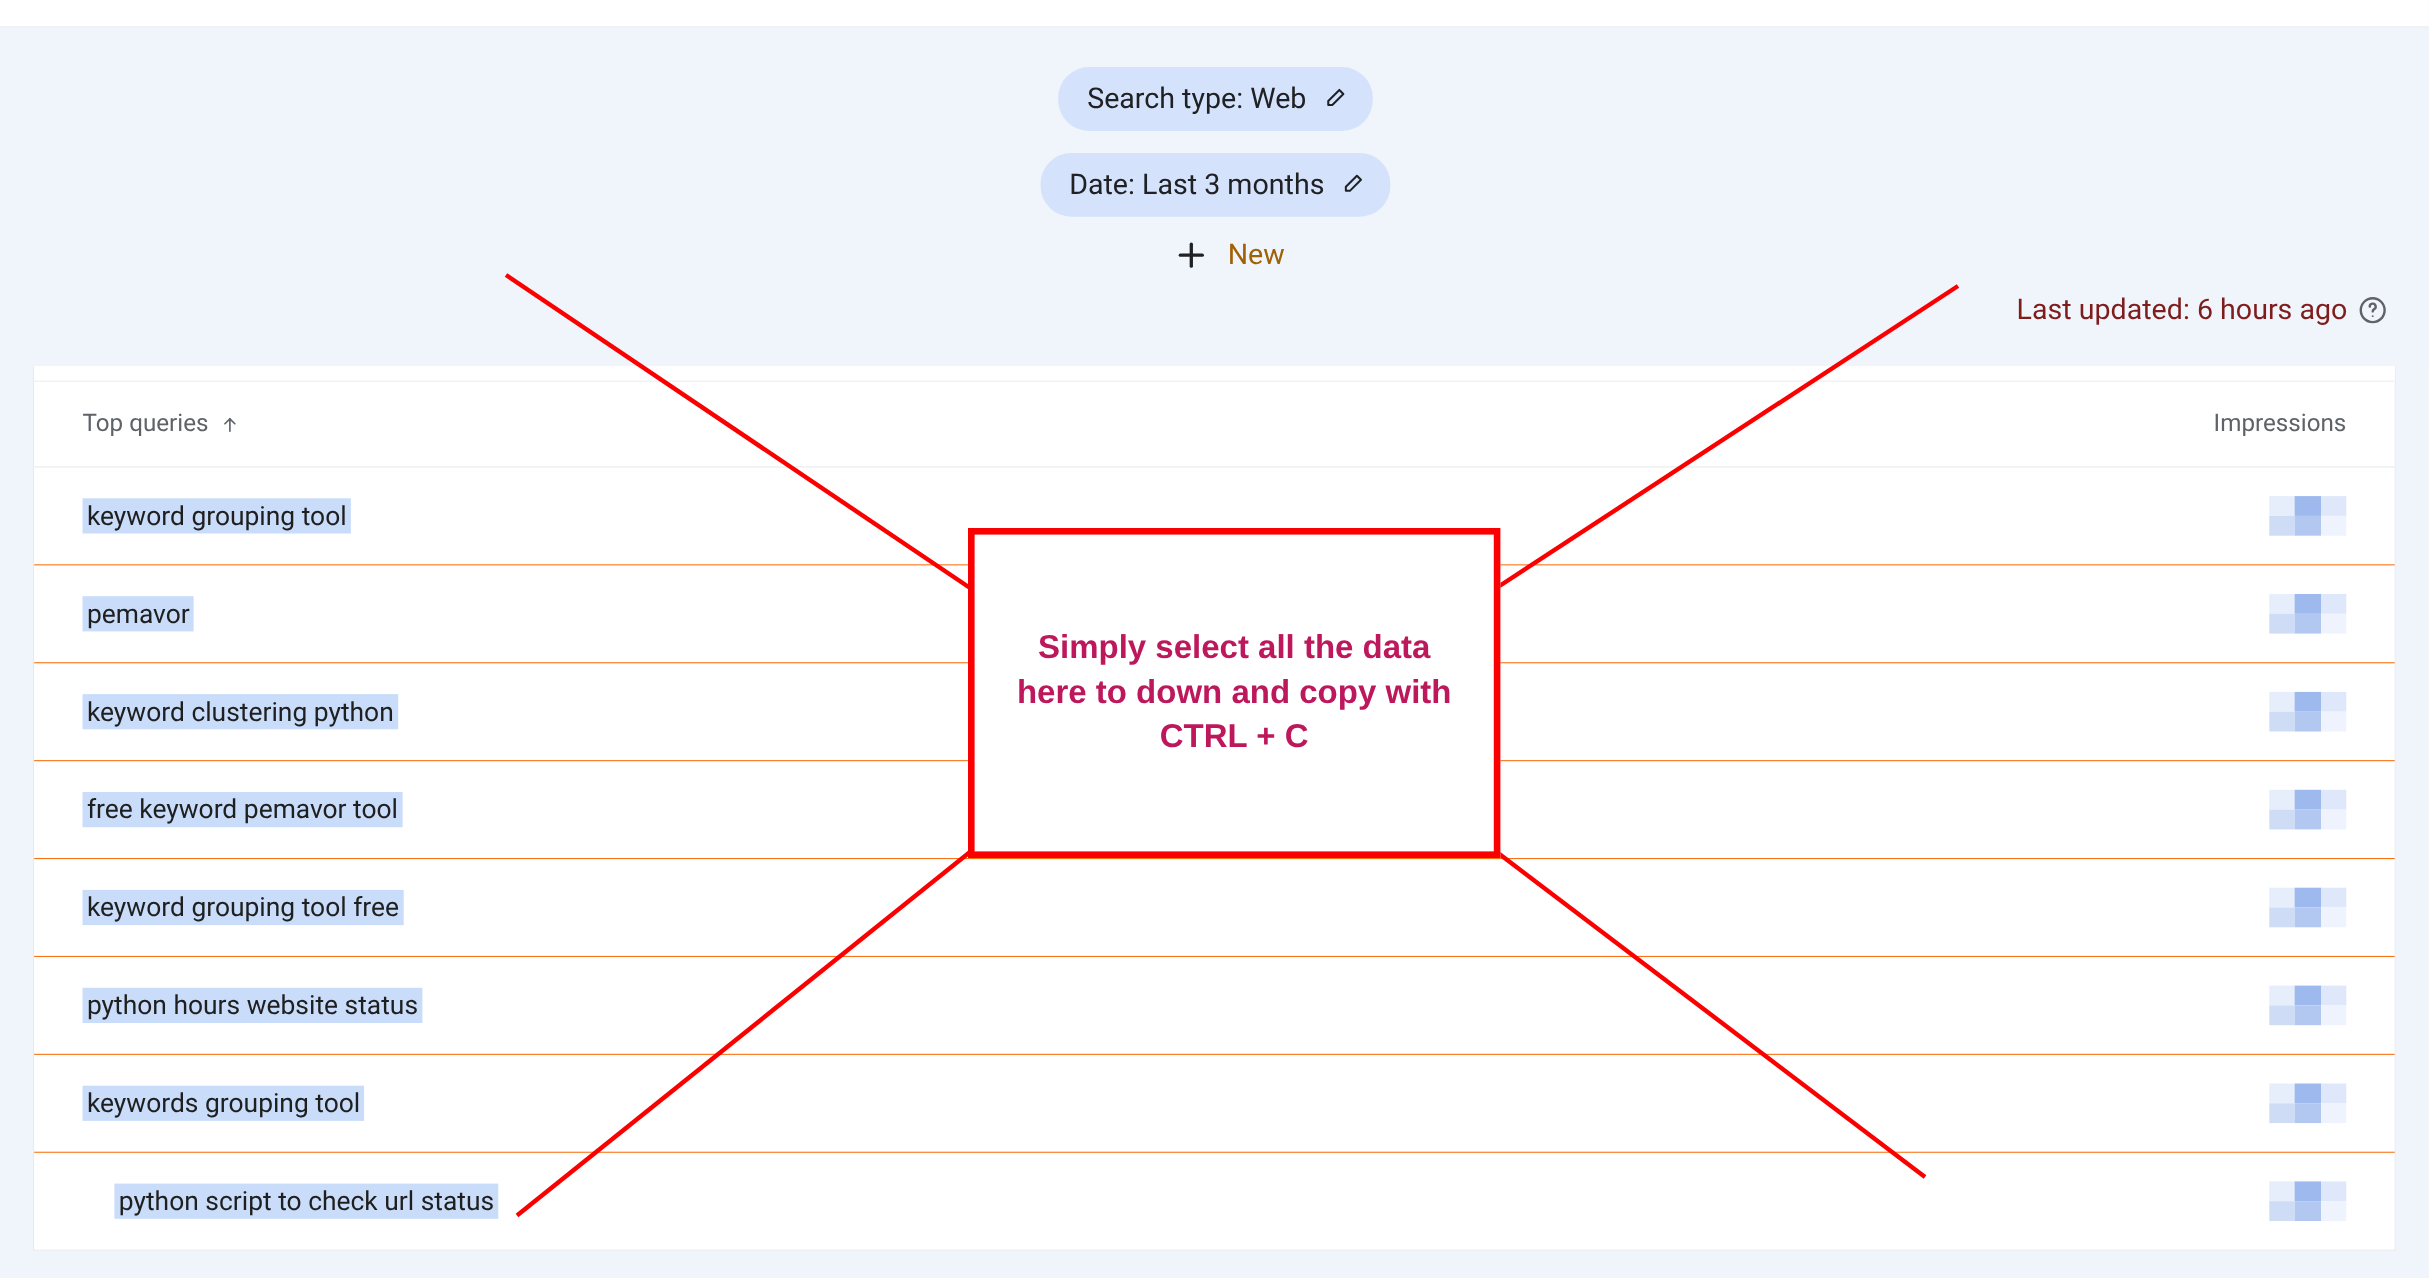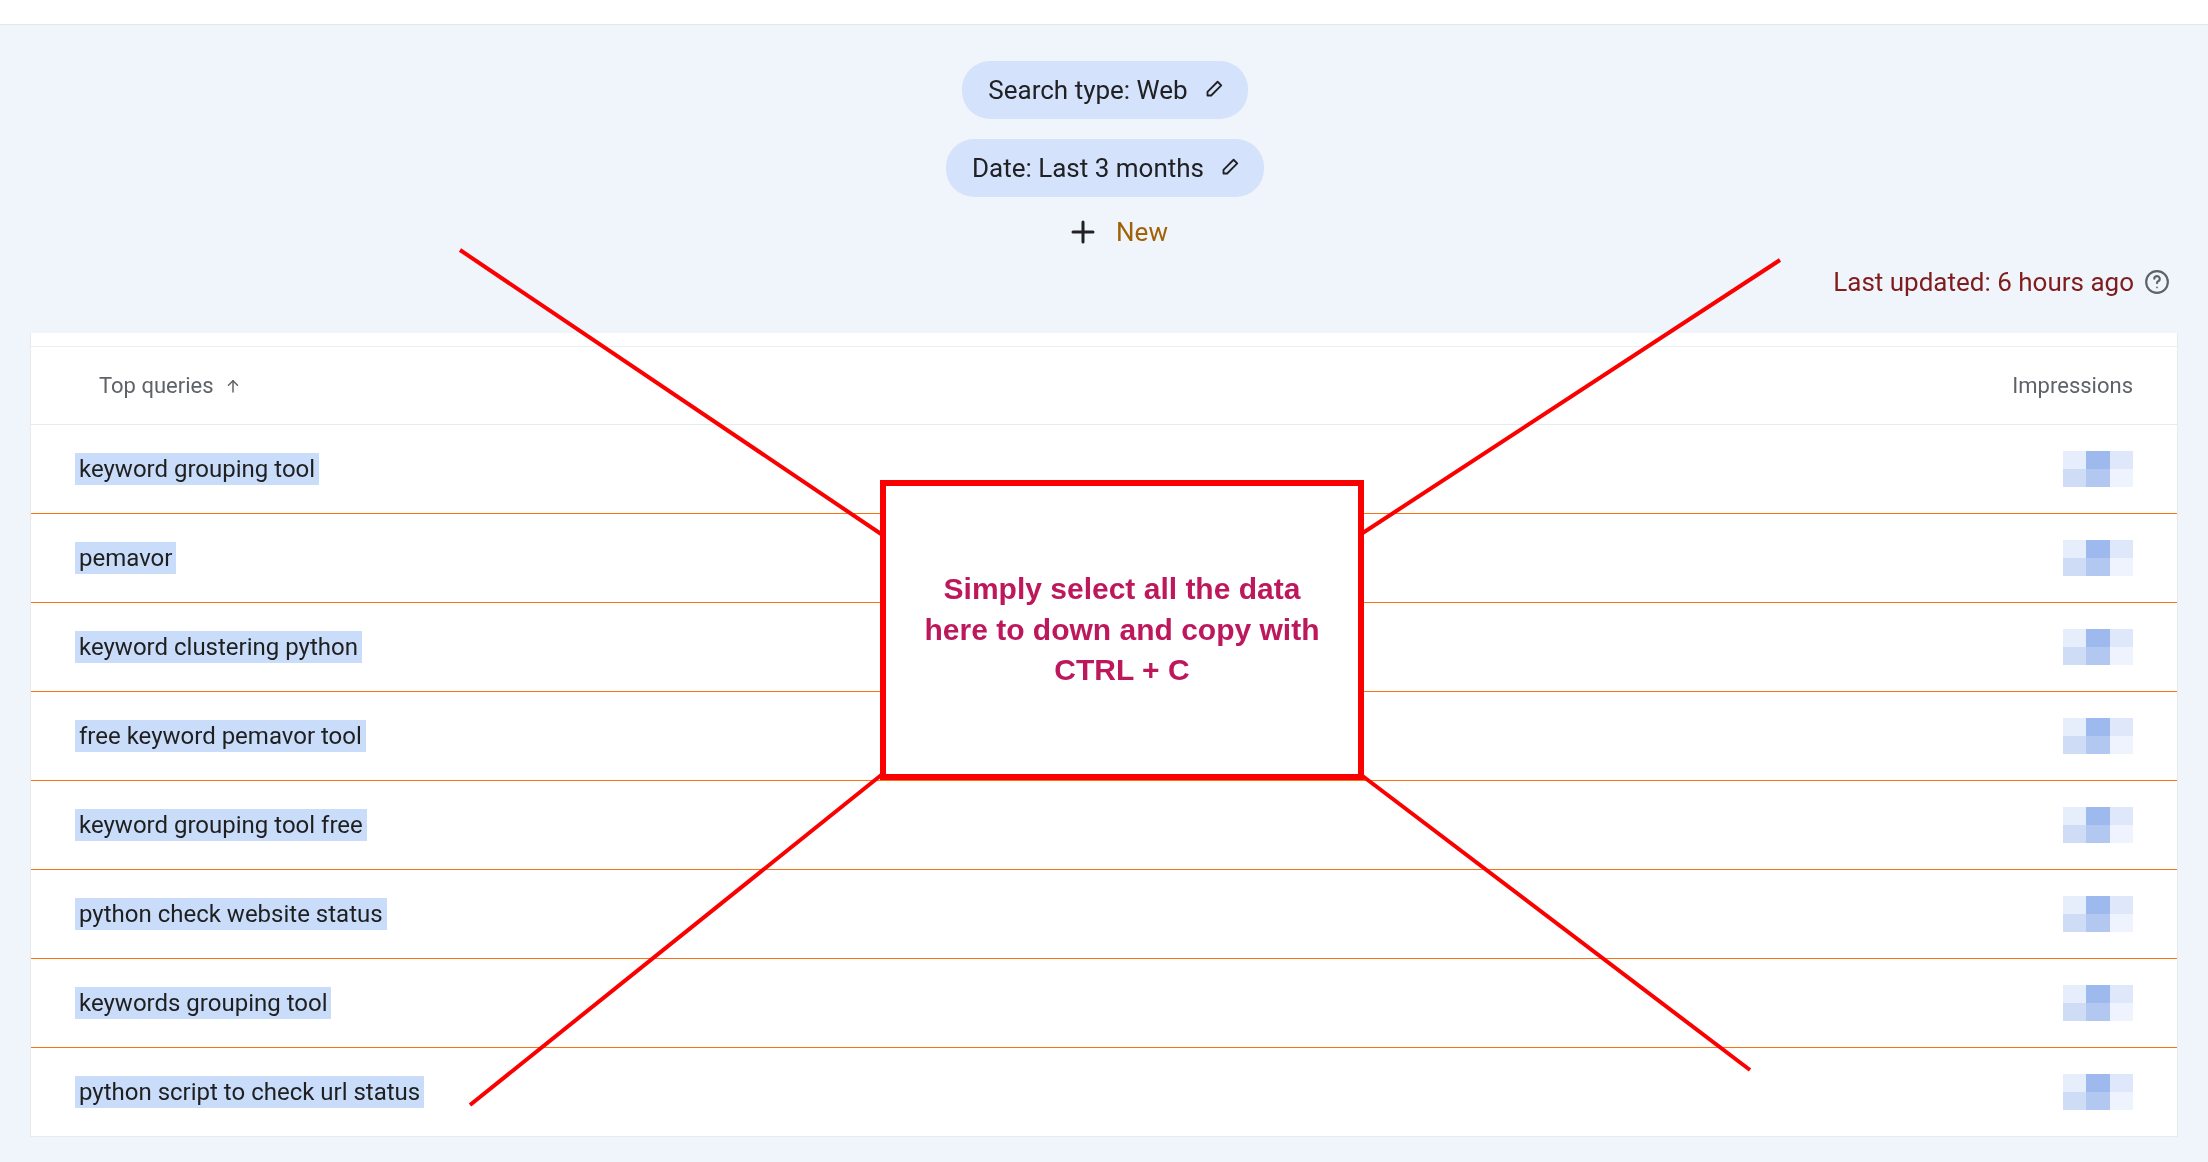--- a/index.html
+++ b/index.html
@@ -93,41 +93,41 @@
       padding: 26px 44px 26px 44px;
       border-bottom: 1px solid #e8eaed;
       color: #5f6368;
       font-size: 22px;
     }
     .col-queries {
       display: inline-flex;
       align-items: center;
       gap: 10px;
       cursor: pointer;
-      margin-left: 24px;
     }
     .sort-arrow-icon svg {
       width: 18px;
       height: 18px;
       display: block;
     }
     .col-impressions {
       margin-left: auto;
       cursor: pointer;
     }
     .row {
       display: flex;
       align-items: center;
       padding: 26px 44px 26px 44px;
       border-bottom: 1px solid #f97316;
       font-size: 24px;
       color: #1f1f1f;
     }
     .row:last-child {
       border-bottom: none;
+      margin-left: 29px;
     }
     .query-text {
       background: #c9ddfa;
       padding: 2px 4px;
       cursor: pointer;
     }
     .impression-blur {
       margin-left: auto;
       width: 70px;
       height: 36px;
@@ -315,21 +315,21 @@
               <div></div>
               <div></div>
               <div></div>
               <div></div>
               <div></div>
               <div></div>
             </div>
           </div>
         </div>
         <div class="row">
-          <span class="query-text">python check website status</span>
+          <span class="query-text">python hours website status</span>
           <div class="impression-blur">
             <div class="blurbox">
               <div></div>
               <div></div>
               <div></div>
               <div></div>
               <div></div>
               <div></div>
             </div>
           </div>

